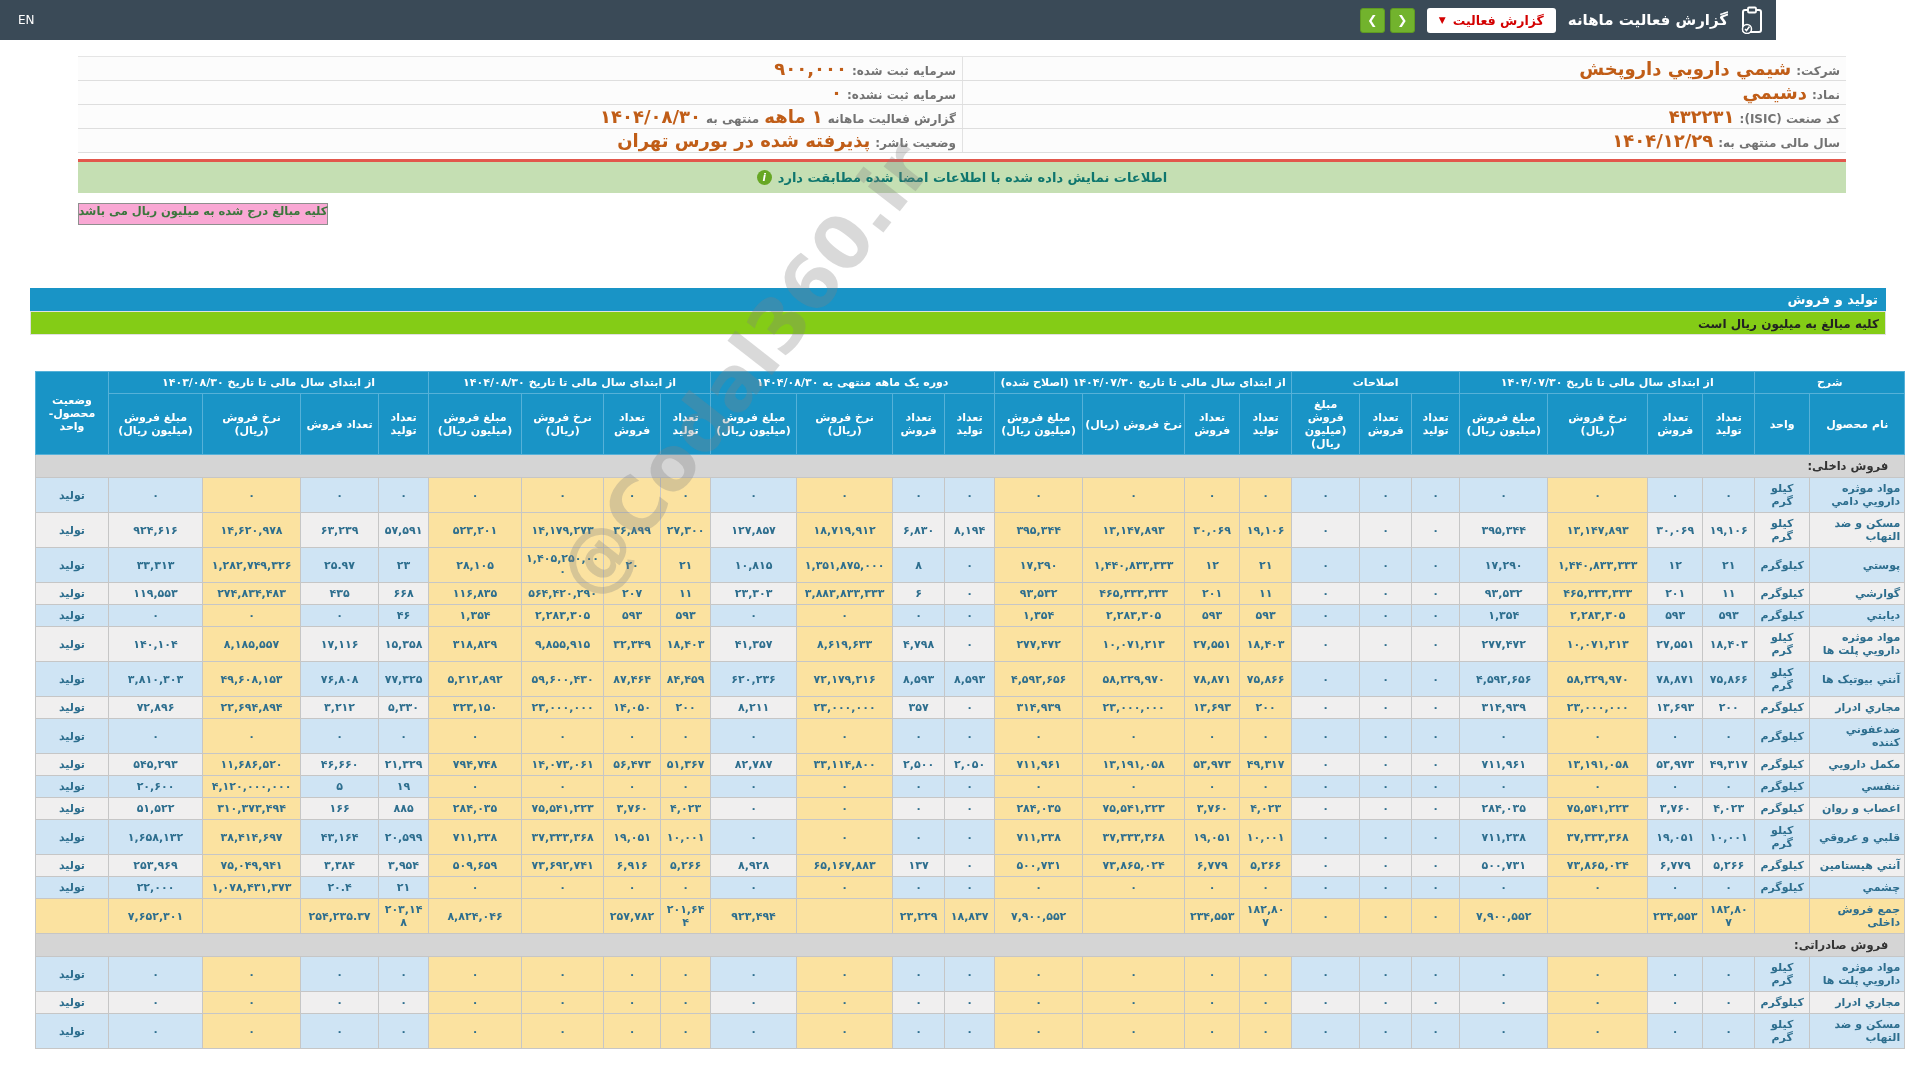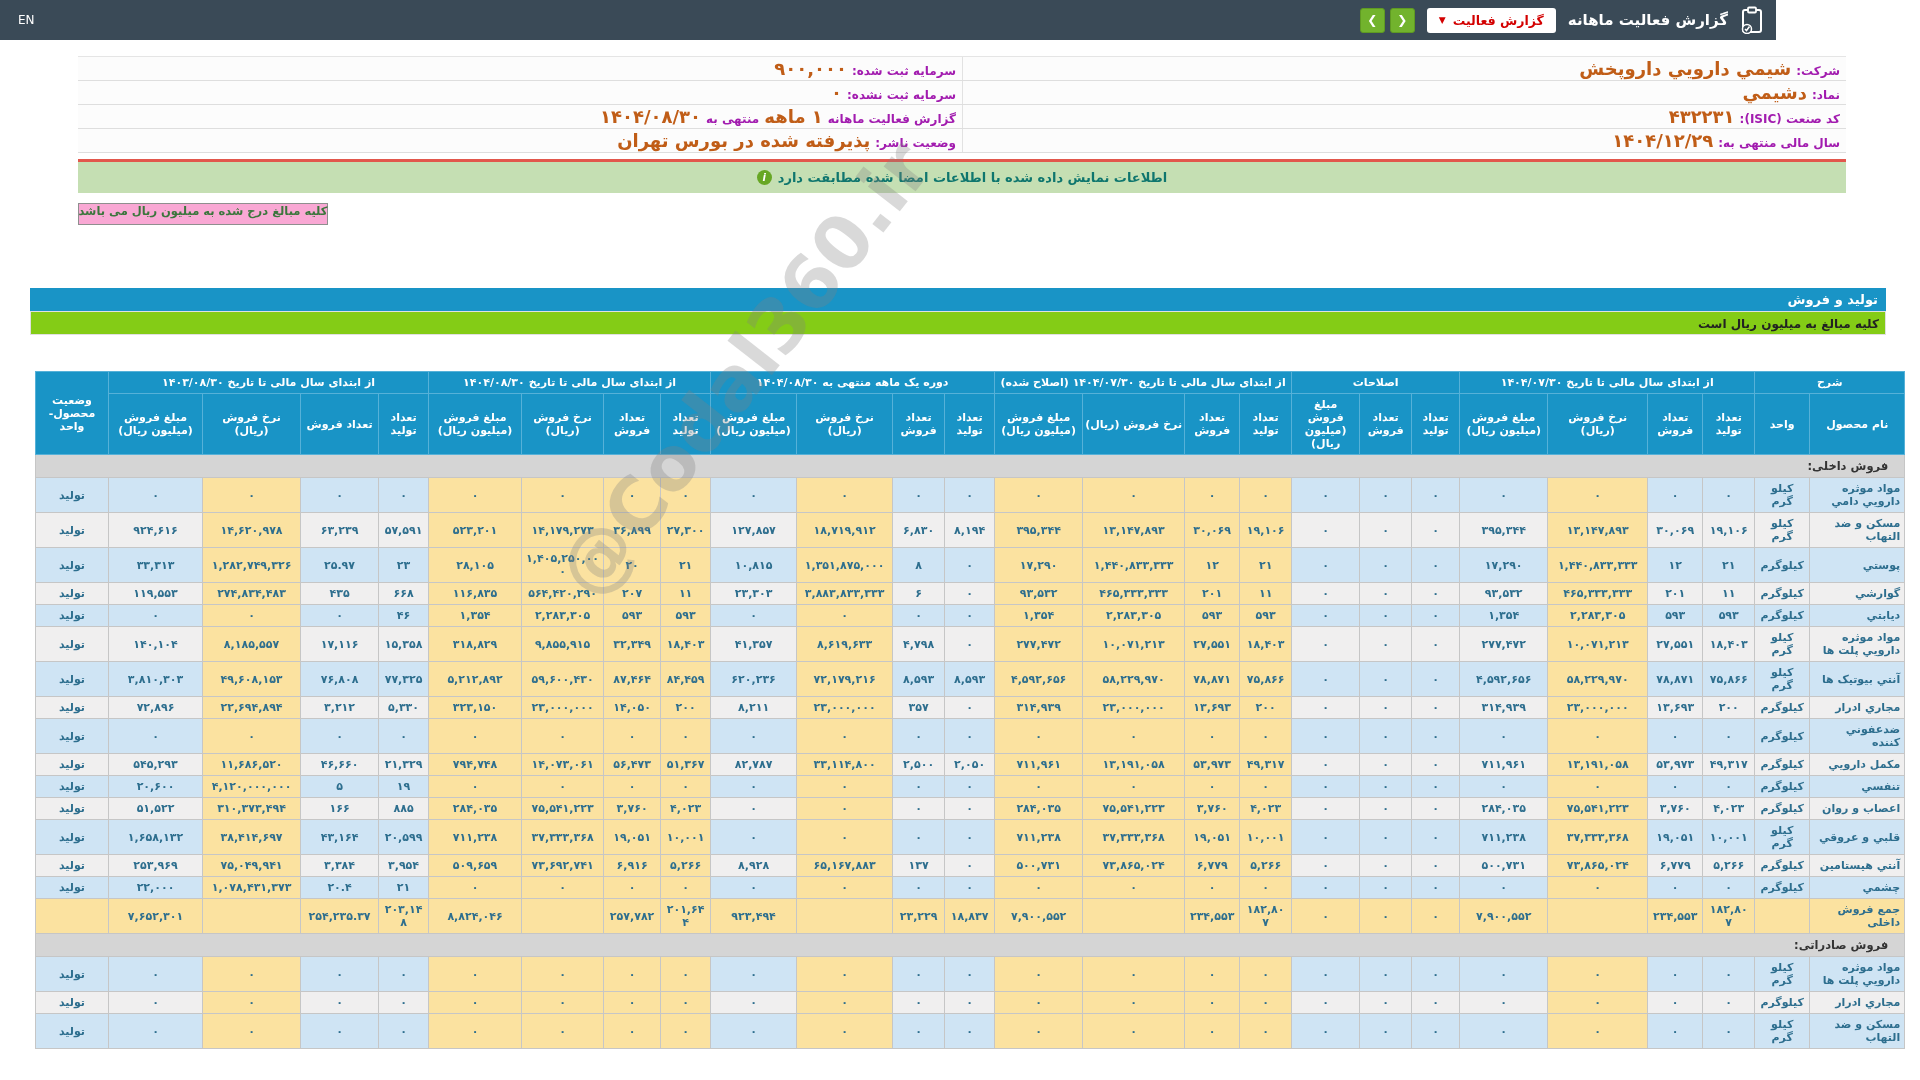--- a/index.html
+++ b/index.html
@@ -16,21 +16,21 @@
           color:#d30000;font-size:12.5px;font-weight:bold;cursor:pointer;direction:rtl;}
   .dd-caret{font-size:9px;color:#d30000;}
   .nav-btns{display:flex;gap:5px;direction:ltr;}
   .nav-btn{width:23px;height:23px;background:#72b32d;border:1px solid #5f9a22;border-radius:3px;color:#fff;
            display:flex;align-items:center;justify-content:center;font-size:12px;font-weight:bold;cursor:pointer;}
   
   .info{position:absolute;top:56px;left:78px;width:1768px;direction:rtl;border-top:1px solid #e5e5e5;z-index:2;}
   .info-row{display:flex;border-bottom:1px solid #dedede;background:#fcfcfc;min-height:19px;align-items:center;}
   .info-half{width:50%;display:flex;align-items:baseline;gap:5px;padding:1px 6px;box-sizing:border-box;}
   .info-half.rt{border-left:1px solid #e2e2e2;}
-  .ilbl{color:#a21caf;font-size:12px;font-weight:bold;text-align:right;}
+  .ilbl{color:#737373;font-size:12px;font-weight:bold;text-align:right;}
   .ival{color:#c05d17;font-size:18px;font-weight:bold;}
   
   .redline{position:absolute;top:159px;left:78px;width:1768px;height:3px;background:#e2574c;z-index:2;}
   .notice{position:absolute;top:162px;left:78px;width:1768px;height:31px;background:#c5dfb3;
           display:flex;align-items:center;justify-content:center;gap:6px;direction:rtl;z-index:2;}
   .notice-text{color:#0f766e;font-size:13px;font-weight:bold;}
   .info-ico{width:15px;height:15px;border-radius:50%;background:#67a724;color:#fff;font-size:10px;font-weight:bold;
             display:flex;align-items:center;justify-content:center;font-style:italic;}
   
   .unitbox{position:absolute;top:203px;left:78px;width:248px;height:20px;border:1px solid #8f8f8f;background:#f9a8d4;

